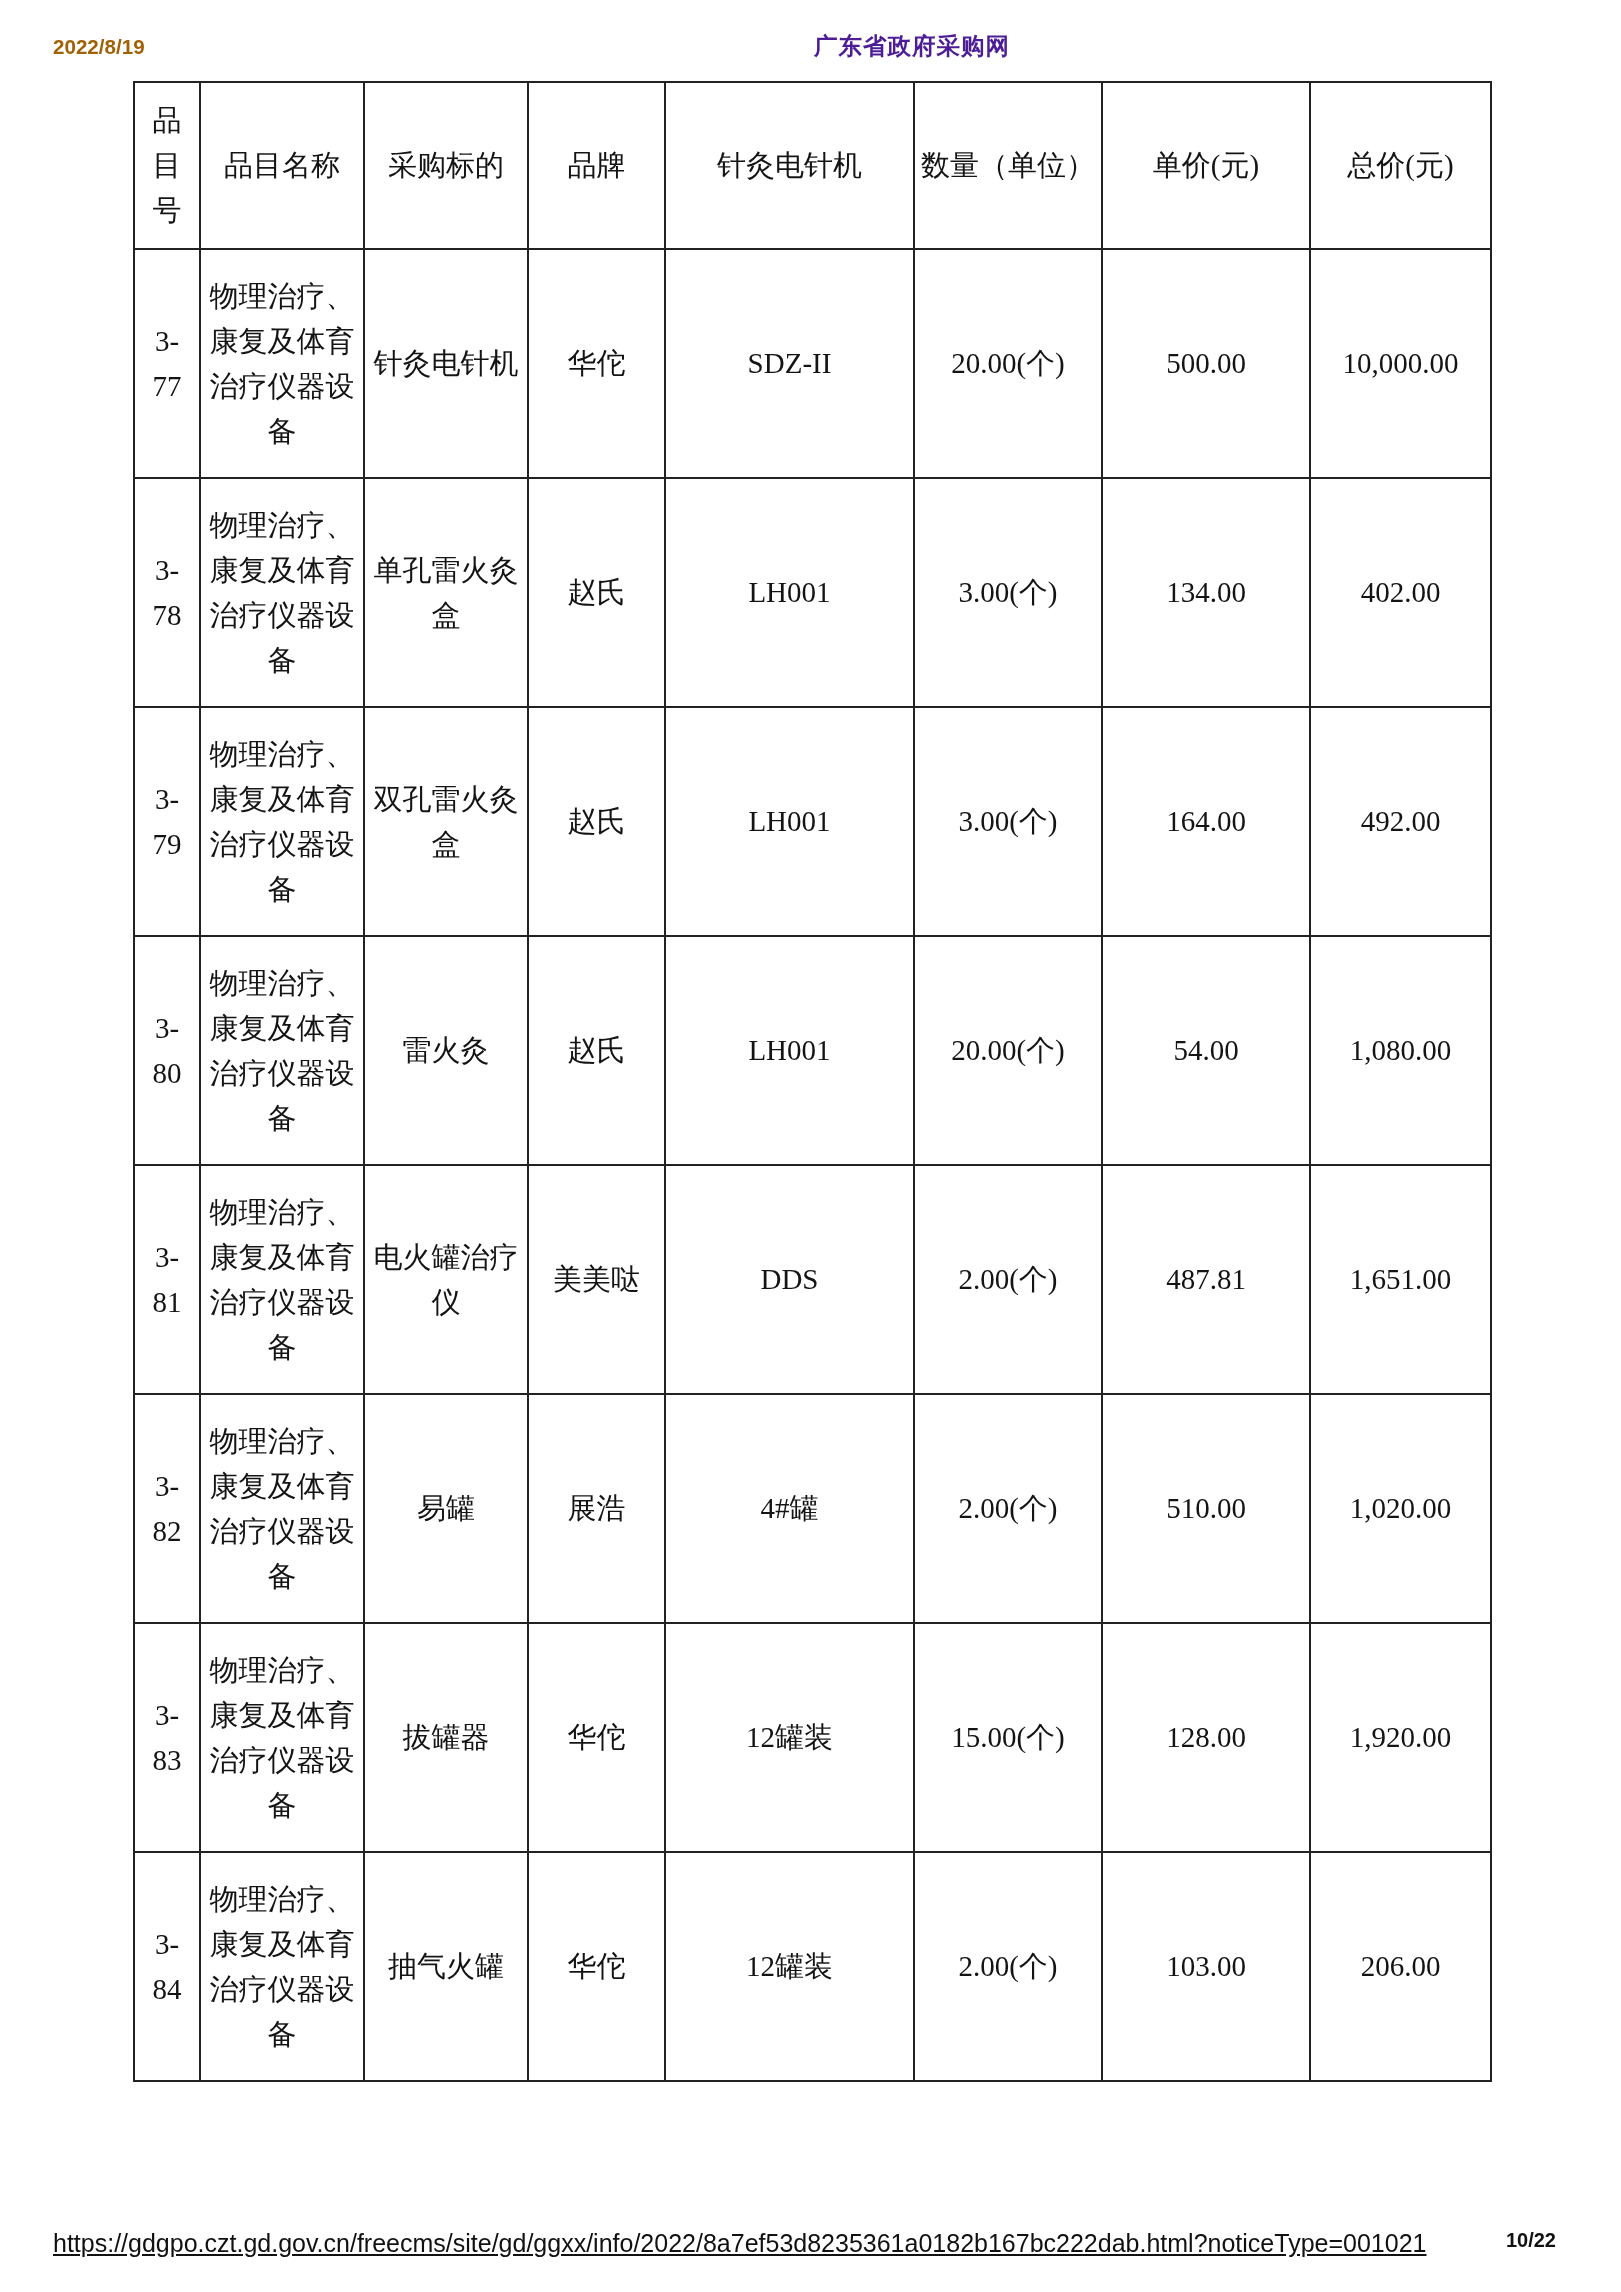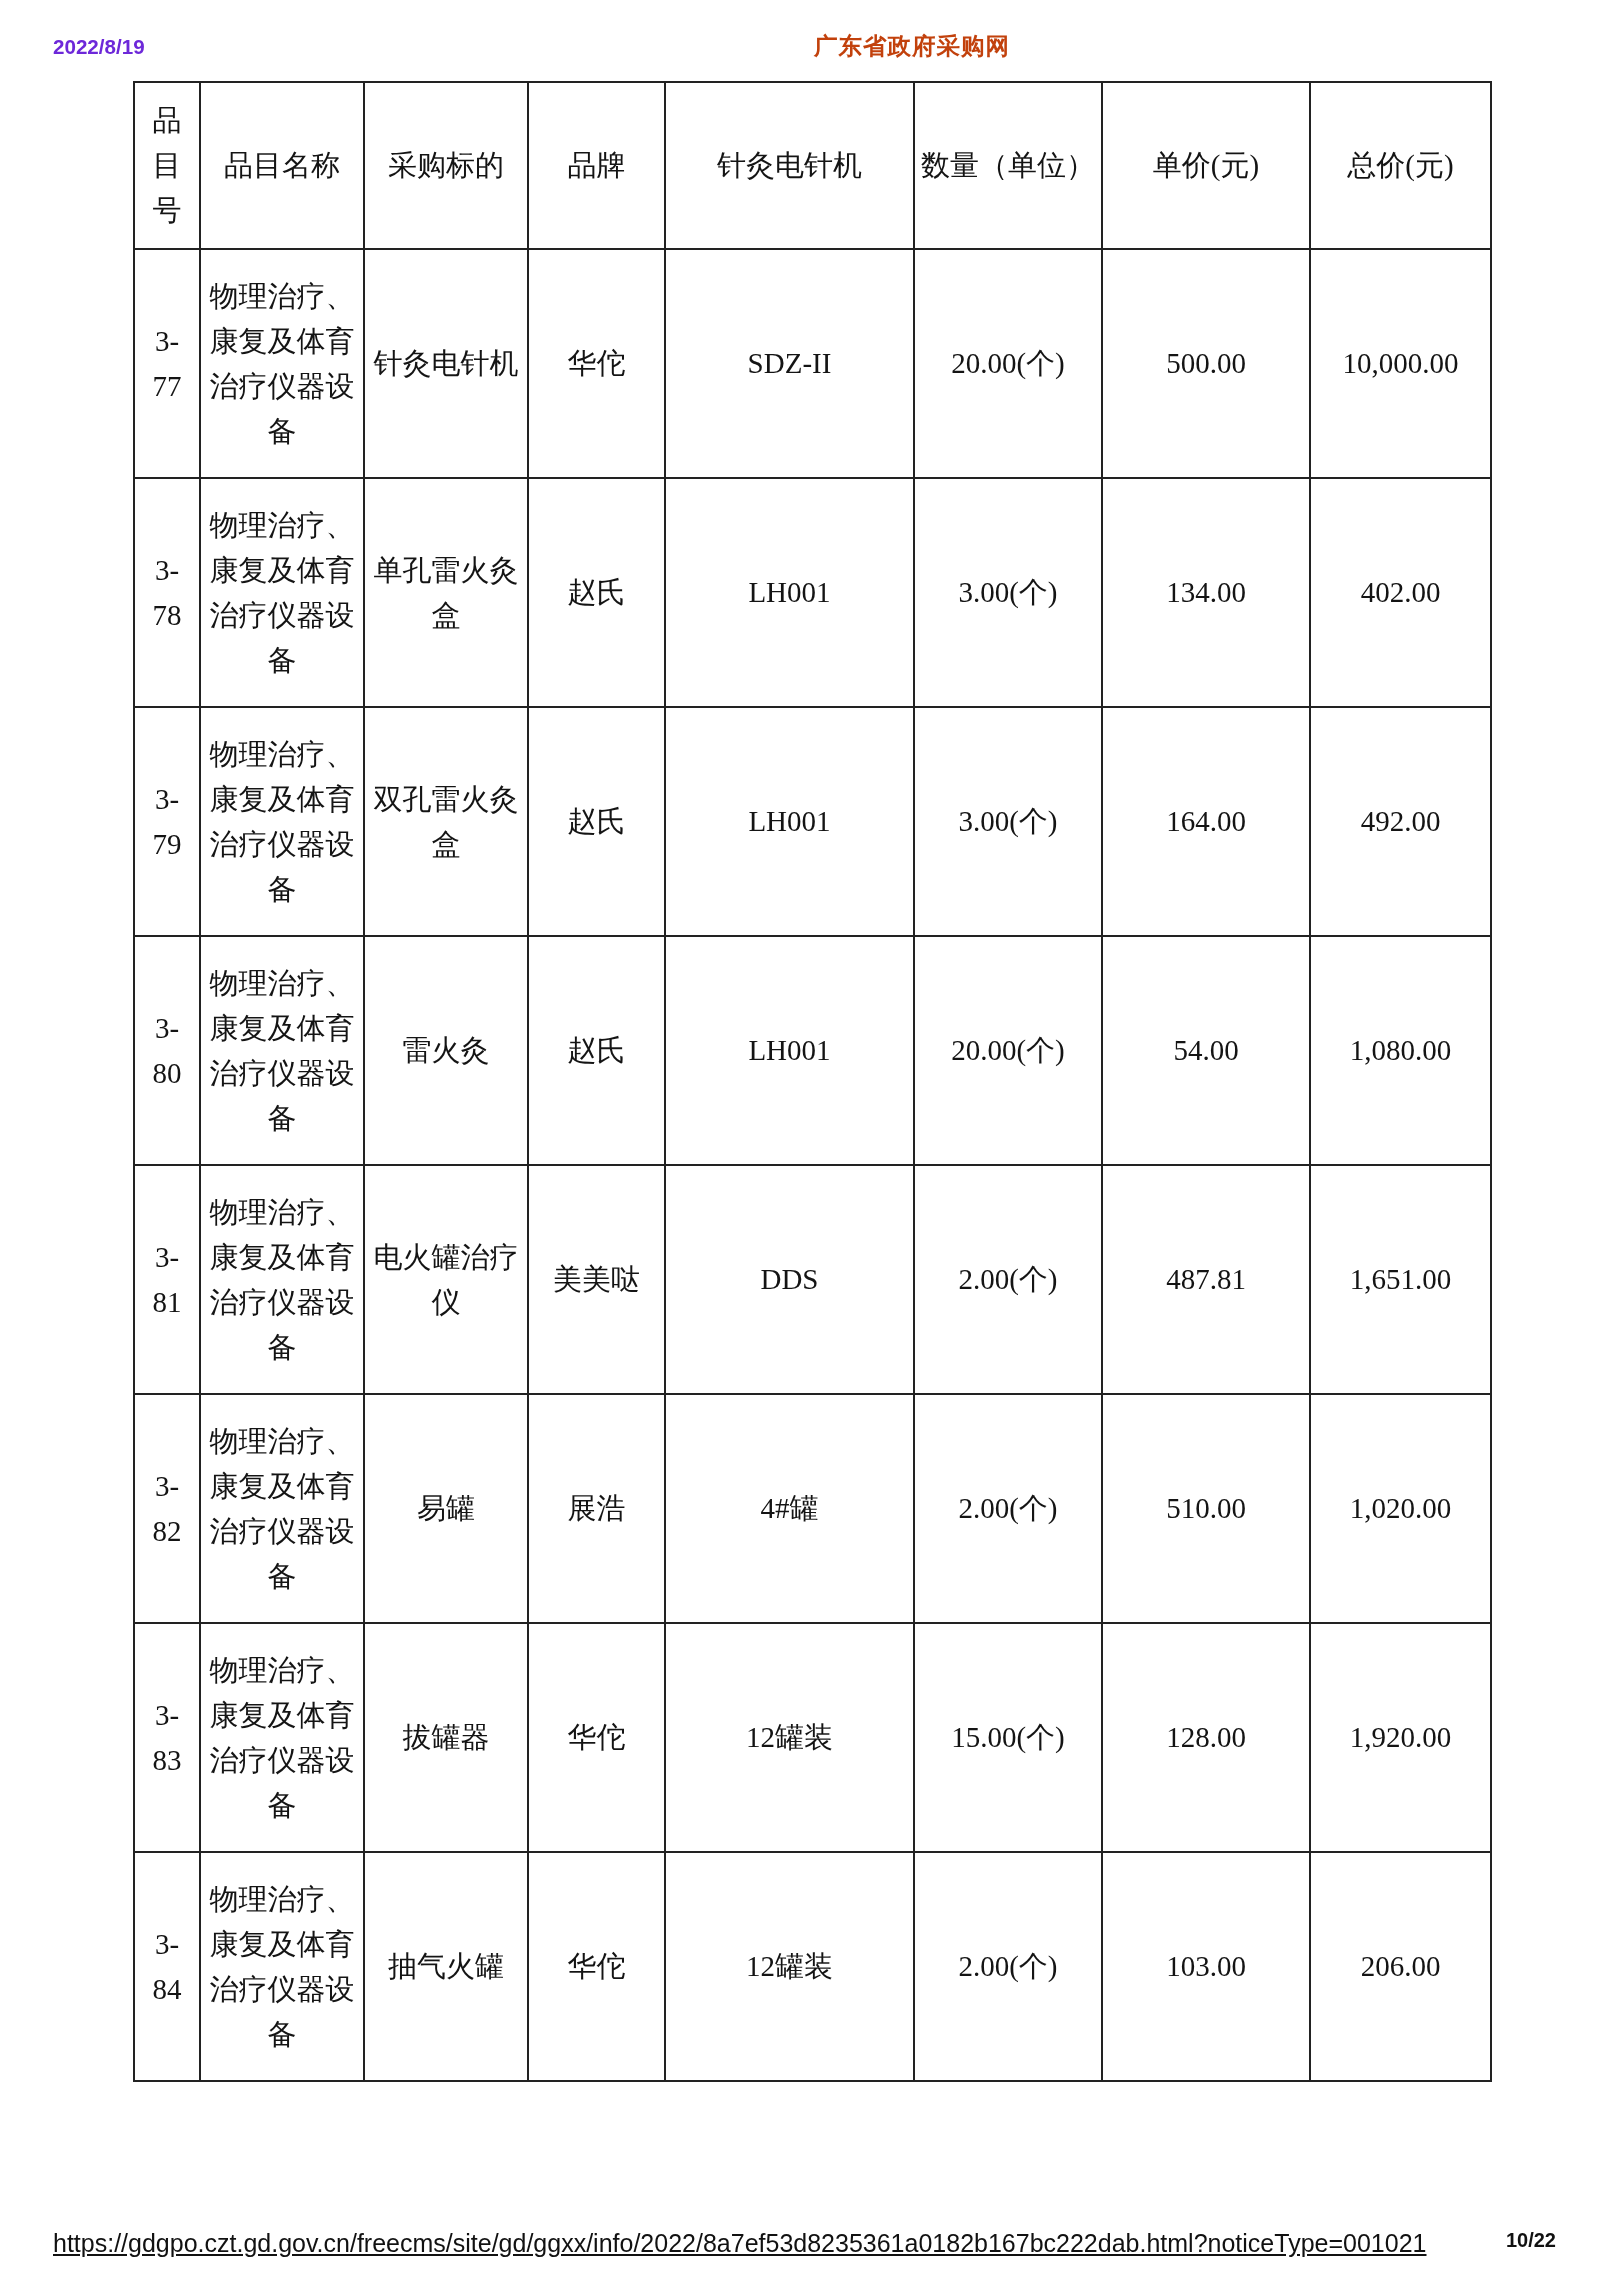--- a/index.html
+++ b/index.html
@@ -6,26 +6,26 @@
   body{
     width:1621px;height:2293px;
     background:#ffffff;
     position:relative;
     overflow:hidden;
     font-family:"Liberation Sans", sans-serif;
     color:#111;
   }
   .pg-date{
     position:absolute;left:53px;top:35px;
-    font-size:20.6px;font-weight:700;color:#6d28d9;
+    font-size:20.6px;font-weight:700;color:#a16207;
     font-family:"Liberation Sans", sans-serif;
   }
   .pg-title{
     position:absolute;left:814px;top:30px;
-    font-size:23.5px;font-weight:700;color:#c2410c;
+    font-size:23.5px;font-weight:700;color:#4c1d95;
     font-family:"Liberation Sans", sans-serif;
     letter-spacing:1px;
   }
   table.items{
     position:absolute;left:133px;top:81px;
     border-collapse:collapse;table-layout:fixed;
     width:1357px;
     font-family:"Liberation Serif","DejaVu Serif",serif;
     font-size:29px;color:#141414;
     line-height:45px;

